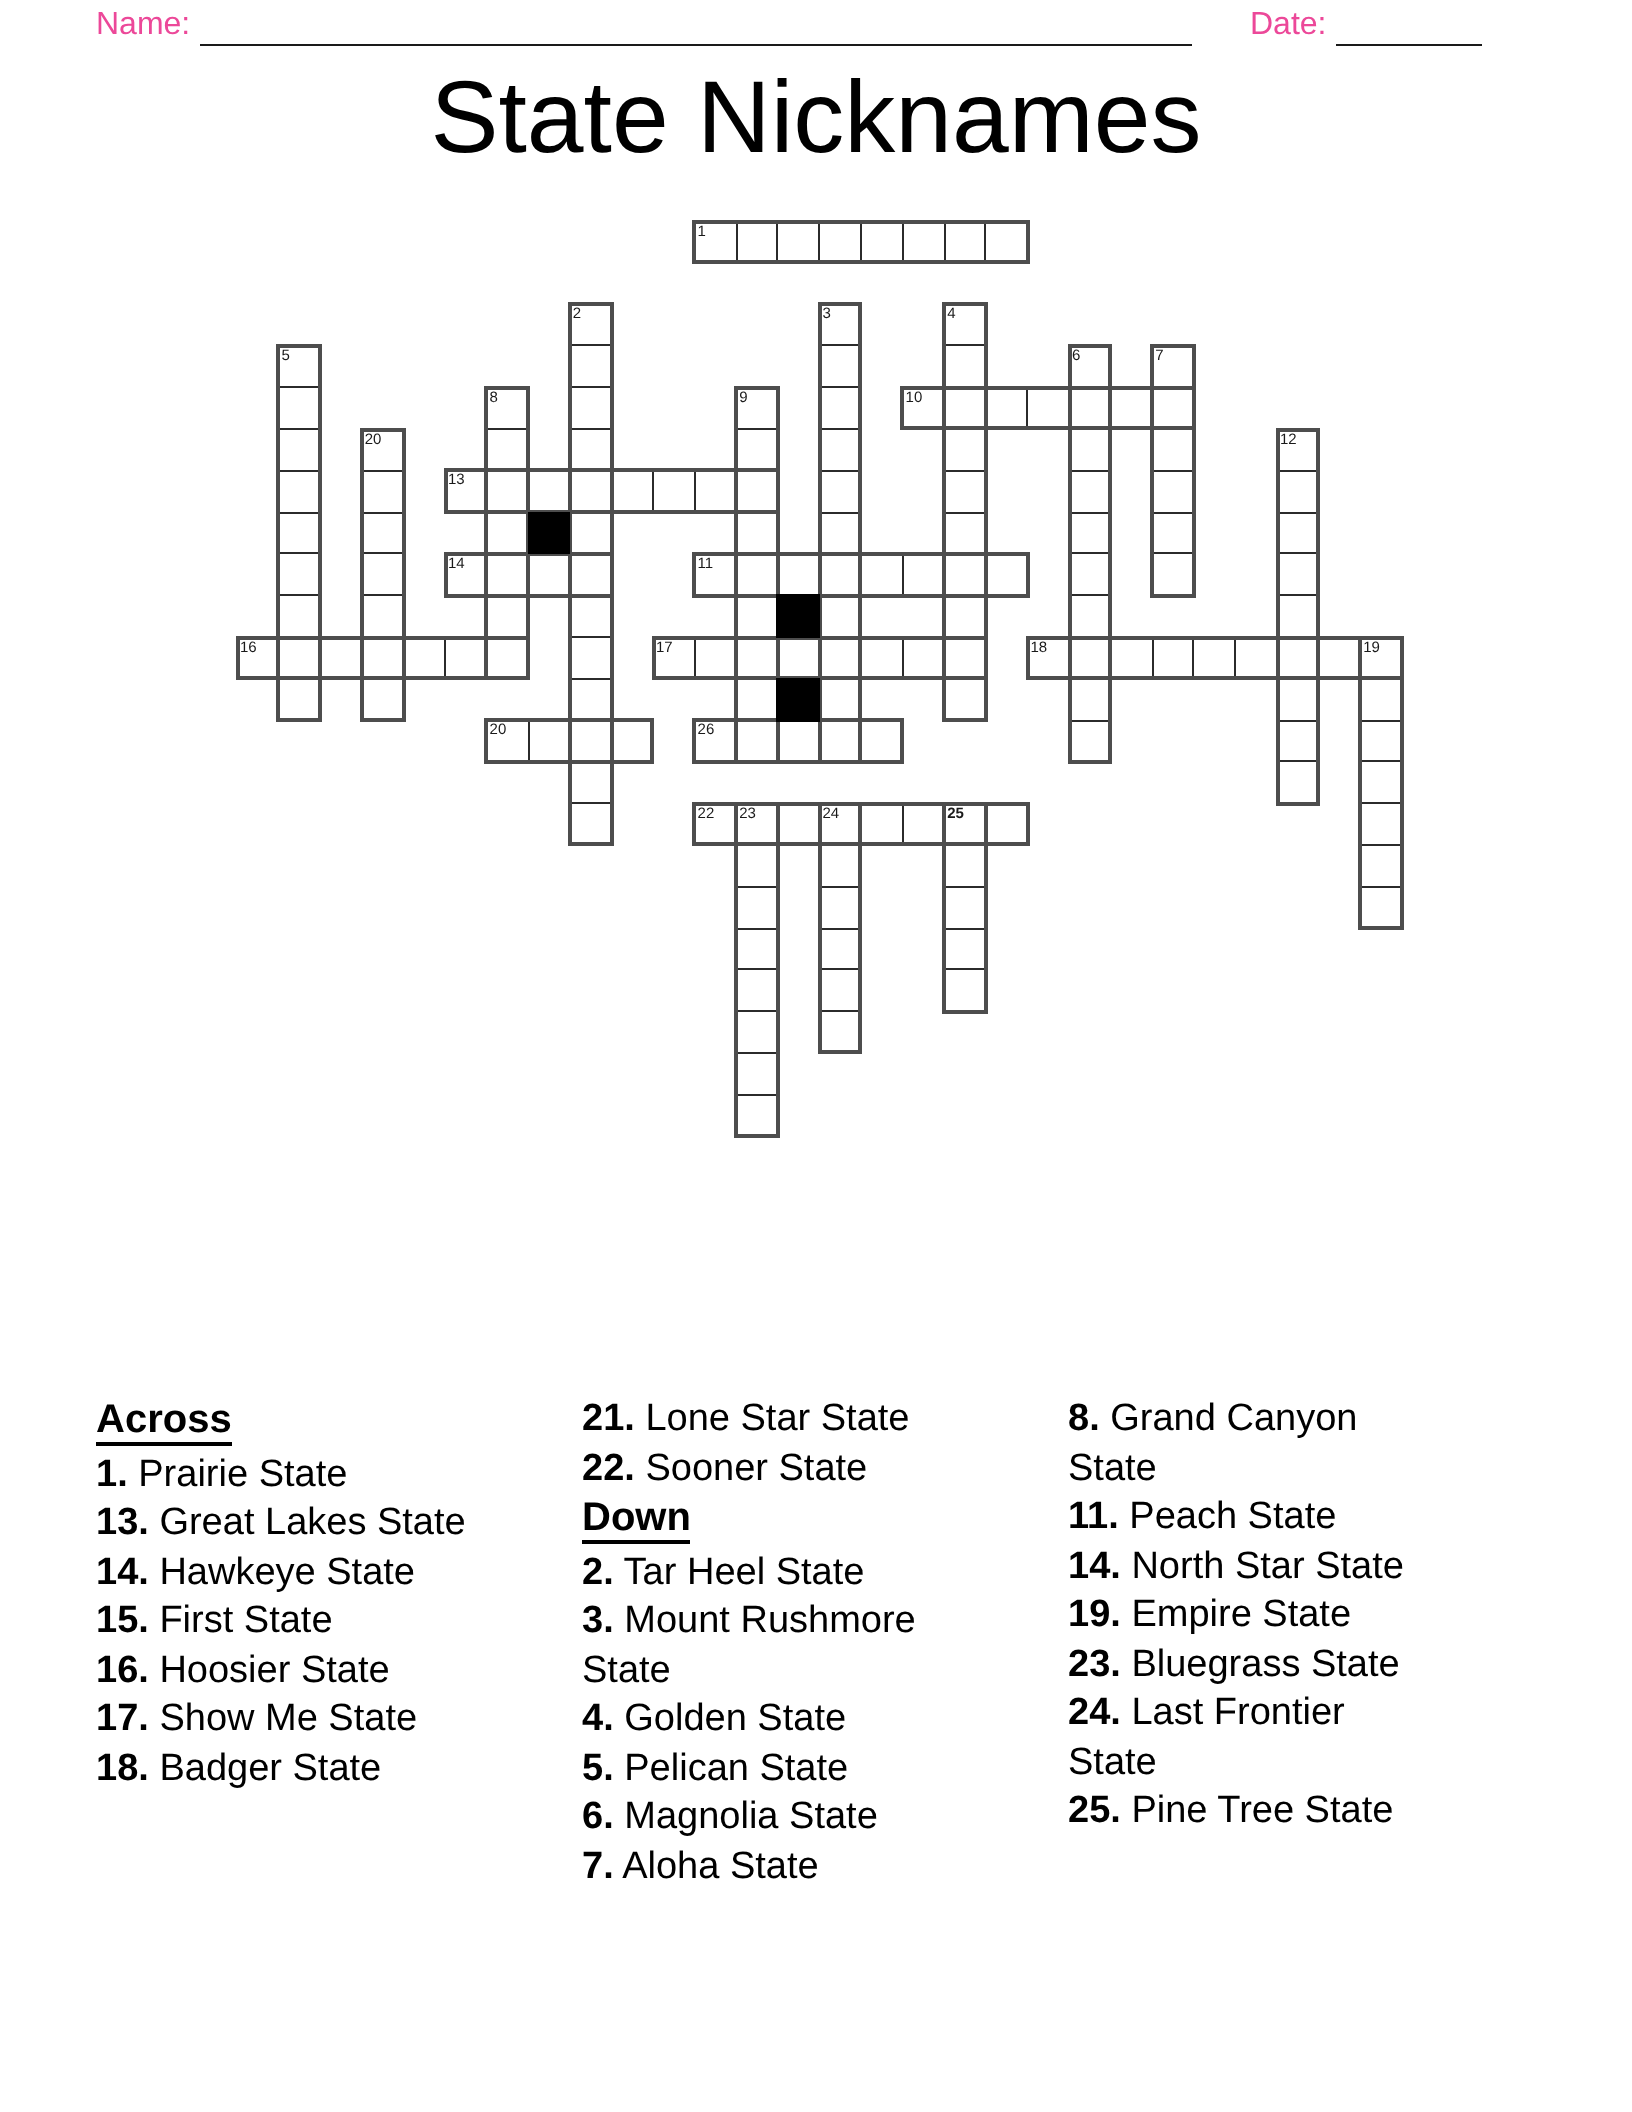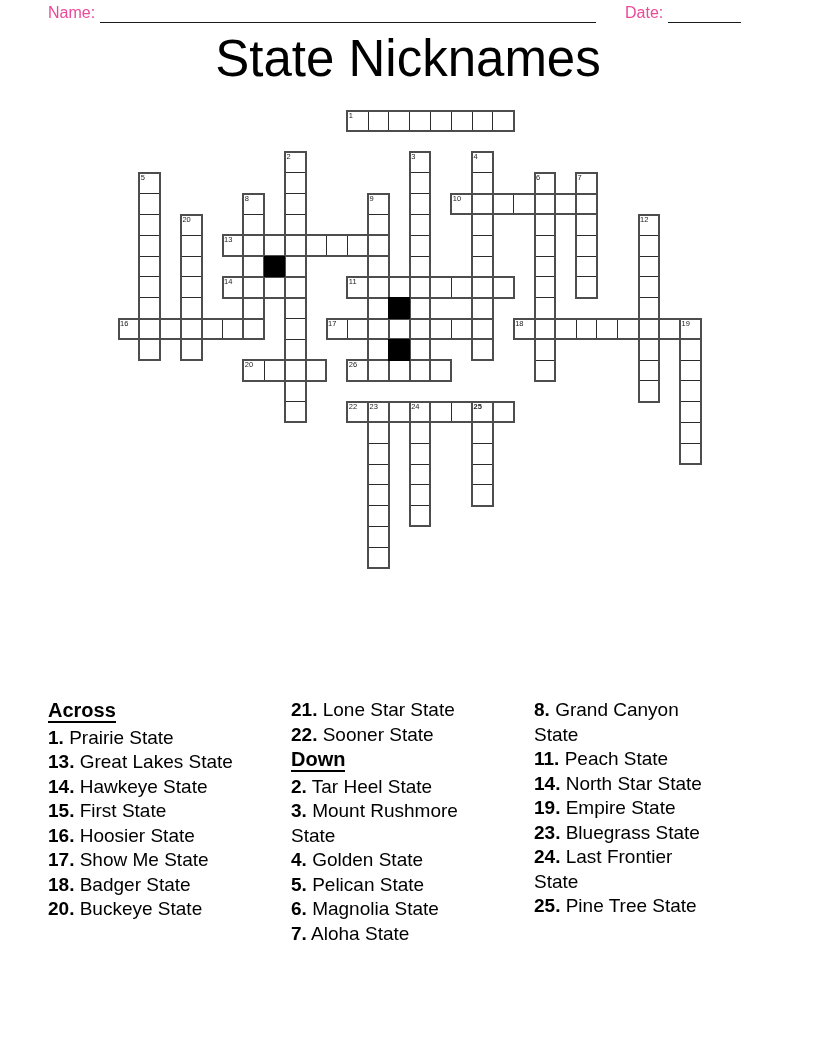--- a/index.html
+++ b/index.html
@@ -279,21 +279,20 @@
 
   <div class="clue-col" style="left:48px;  width:225px">
       <div class="clue-header"><span>Across</span></div>
       <div class="clue"><b>1.</b> Prairie State</div>
       <div class="clue"><b>13.</b> Great Lakes State</div>
       <div class="clue"><b>14.</b> Hawkeye State</div>
       <div class="clue"><b>15.</b> First State</div>
       <div class="clue"><b>16.</b> Hoosier State</div>
       <div class="clue"><b>17.</b> Show Me State</div>
       <div class="clue"><b>18.</b> Badger State</div>
-      <div class="clue"><b>20.</b> Buckeye State</div>
     </div>
   <div class="clue-col" style="left:291px; width:205px">
       <div class="clue"><b>21.</b> Lone Star State</div>
       <div class="clue"><b>22.</b> Sooner State</div>
       <div class="clue-header"><span>Down</span></div>
       <div class="clue"><b>2.</b> Tar Heel State</div>
       <div class="clue"><b>3.</b> Mount Rushmore State</div>
       <div class="clue"><b>4.</b> Golden State</div>
       <div class="clue"><b>5.</b> Pelican State</div>
       <div class="clue"><b>6.</b> Magnolia State</div>

